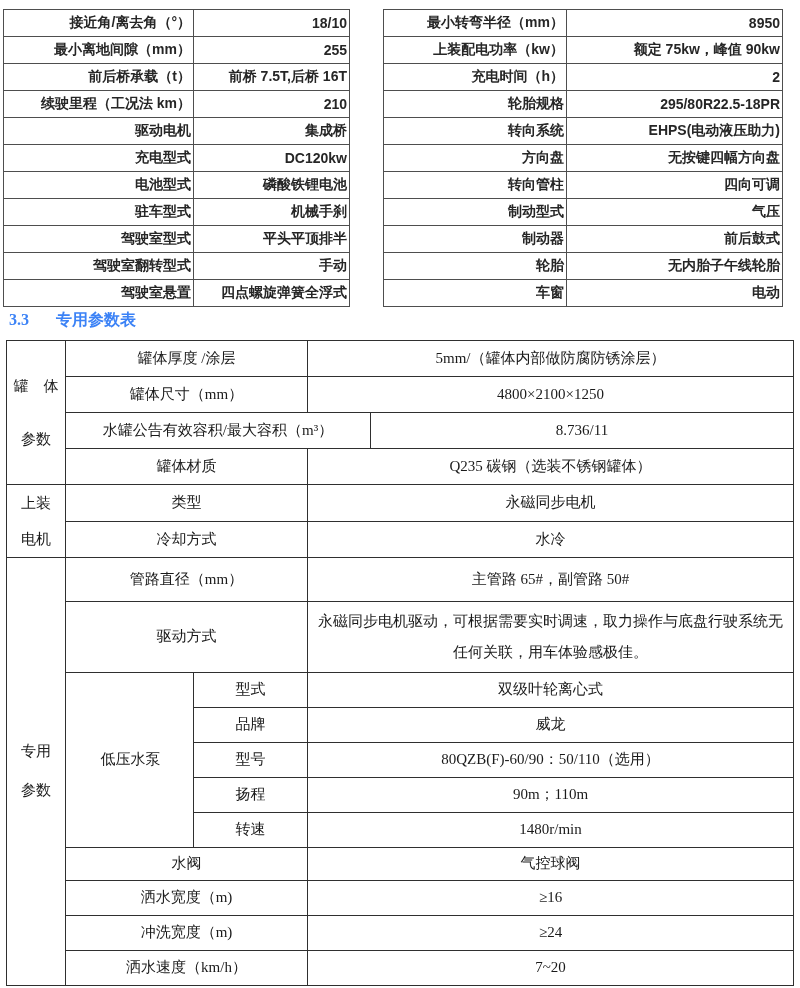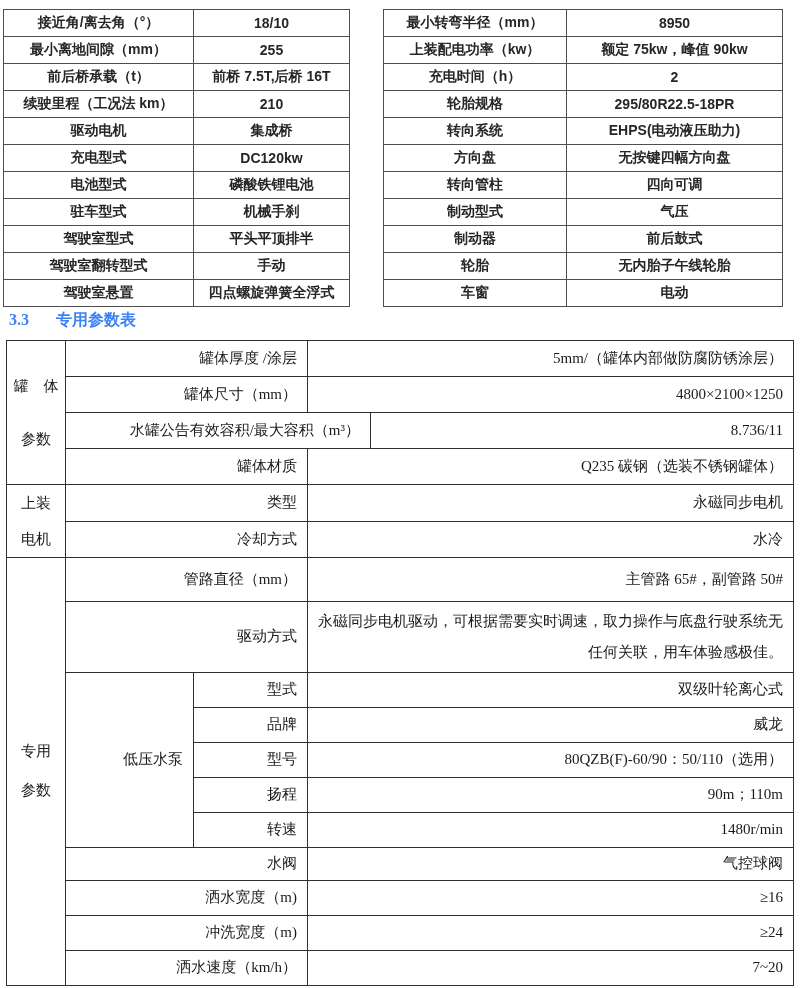--- a/index.html
+++ b/index.html
@@ -19,21 +19,21 @@
     border-collapse: collapse;
     table-layout: fixed;
     font-family: "Liberation Sans", sans-serif;
     font-size: 14px;
     font-weight: 600;
     color: #262626;
   }
   table.chassis td {
     border: 1.5px solid #4e4e4e;
     height: 27px;
-    text-align: center;
+    text-align: right;
     vertical-align: middle;
     padding: 0 2px;
     overflow: hidden;
     white-space: nowrap;
   }
   #tbl-left  { left: 3px;  top: 9px; width: 346px; }
   #tbl-right { left: 383px; top: 9px; width: 399px; border-radius: 16px; }
 
   
   .heading {
@@ -58,21 +58,21 @@
     width: 787px;
     border-collapse: collapse;
     table-layout: fixed;
     font-family: "Liberation Serif", serif;
     font-size: 15px;
     color: #1a1a1a;
   }
   table.spec td {
     border: 1px solid #2f2f2f;
     vertical-align: middle;
-    text-align: right;
+    text-align: center;
     padding: 2px 10px;
     overflow: hidden;
   }
   table.spec td.group {
     text-align: center;
     padding: 0;
     white-space: pre-line;
   }
   .lh-tank    { line-height: 3.5; margin-top: 48px; }
   .lh-motor   { line-height: 2.4; }

